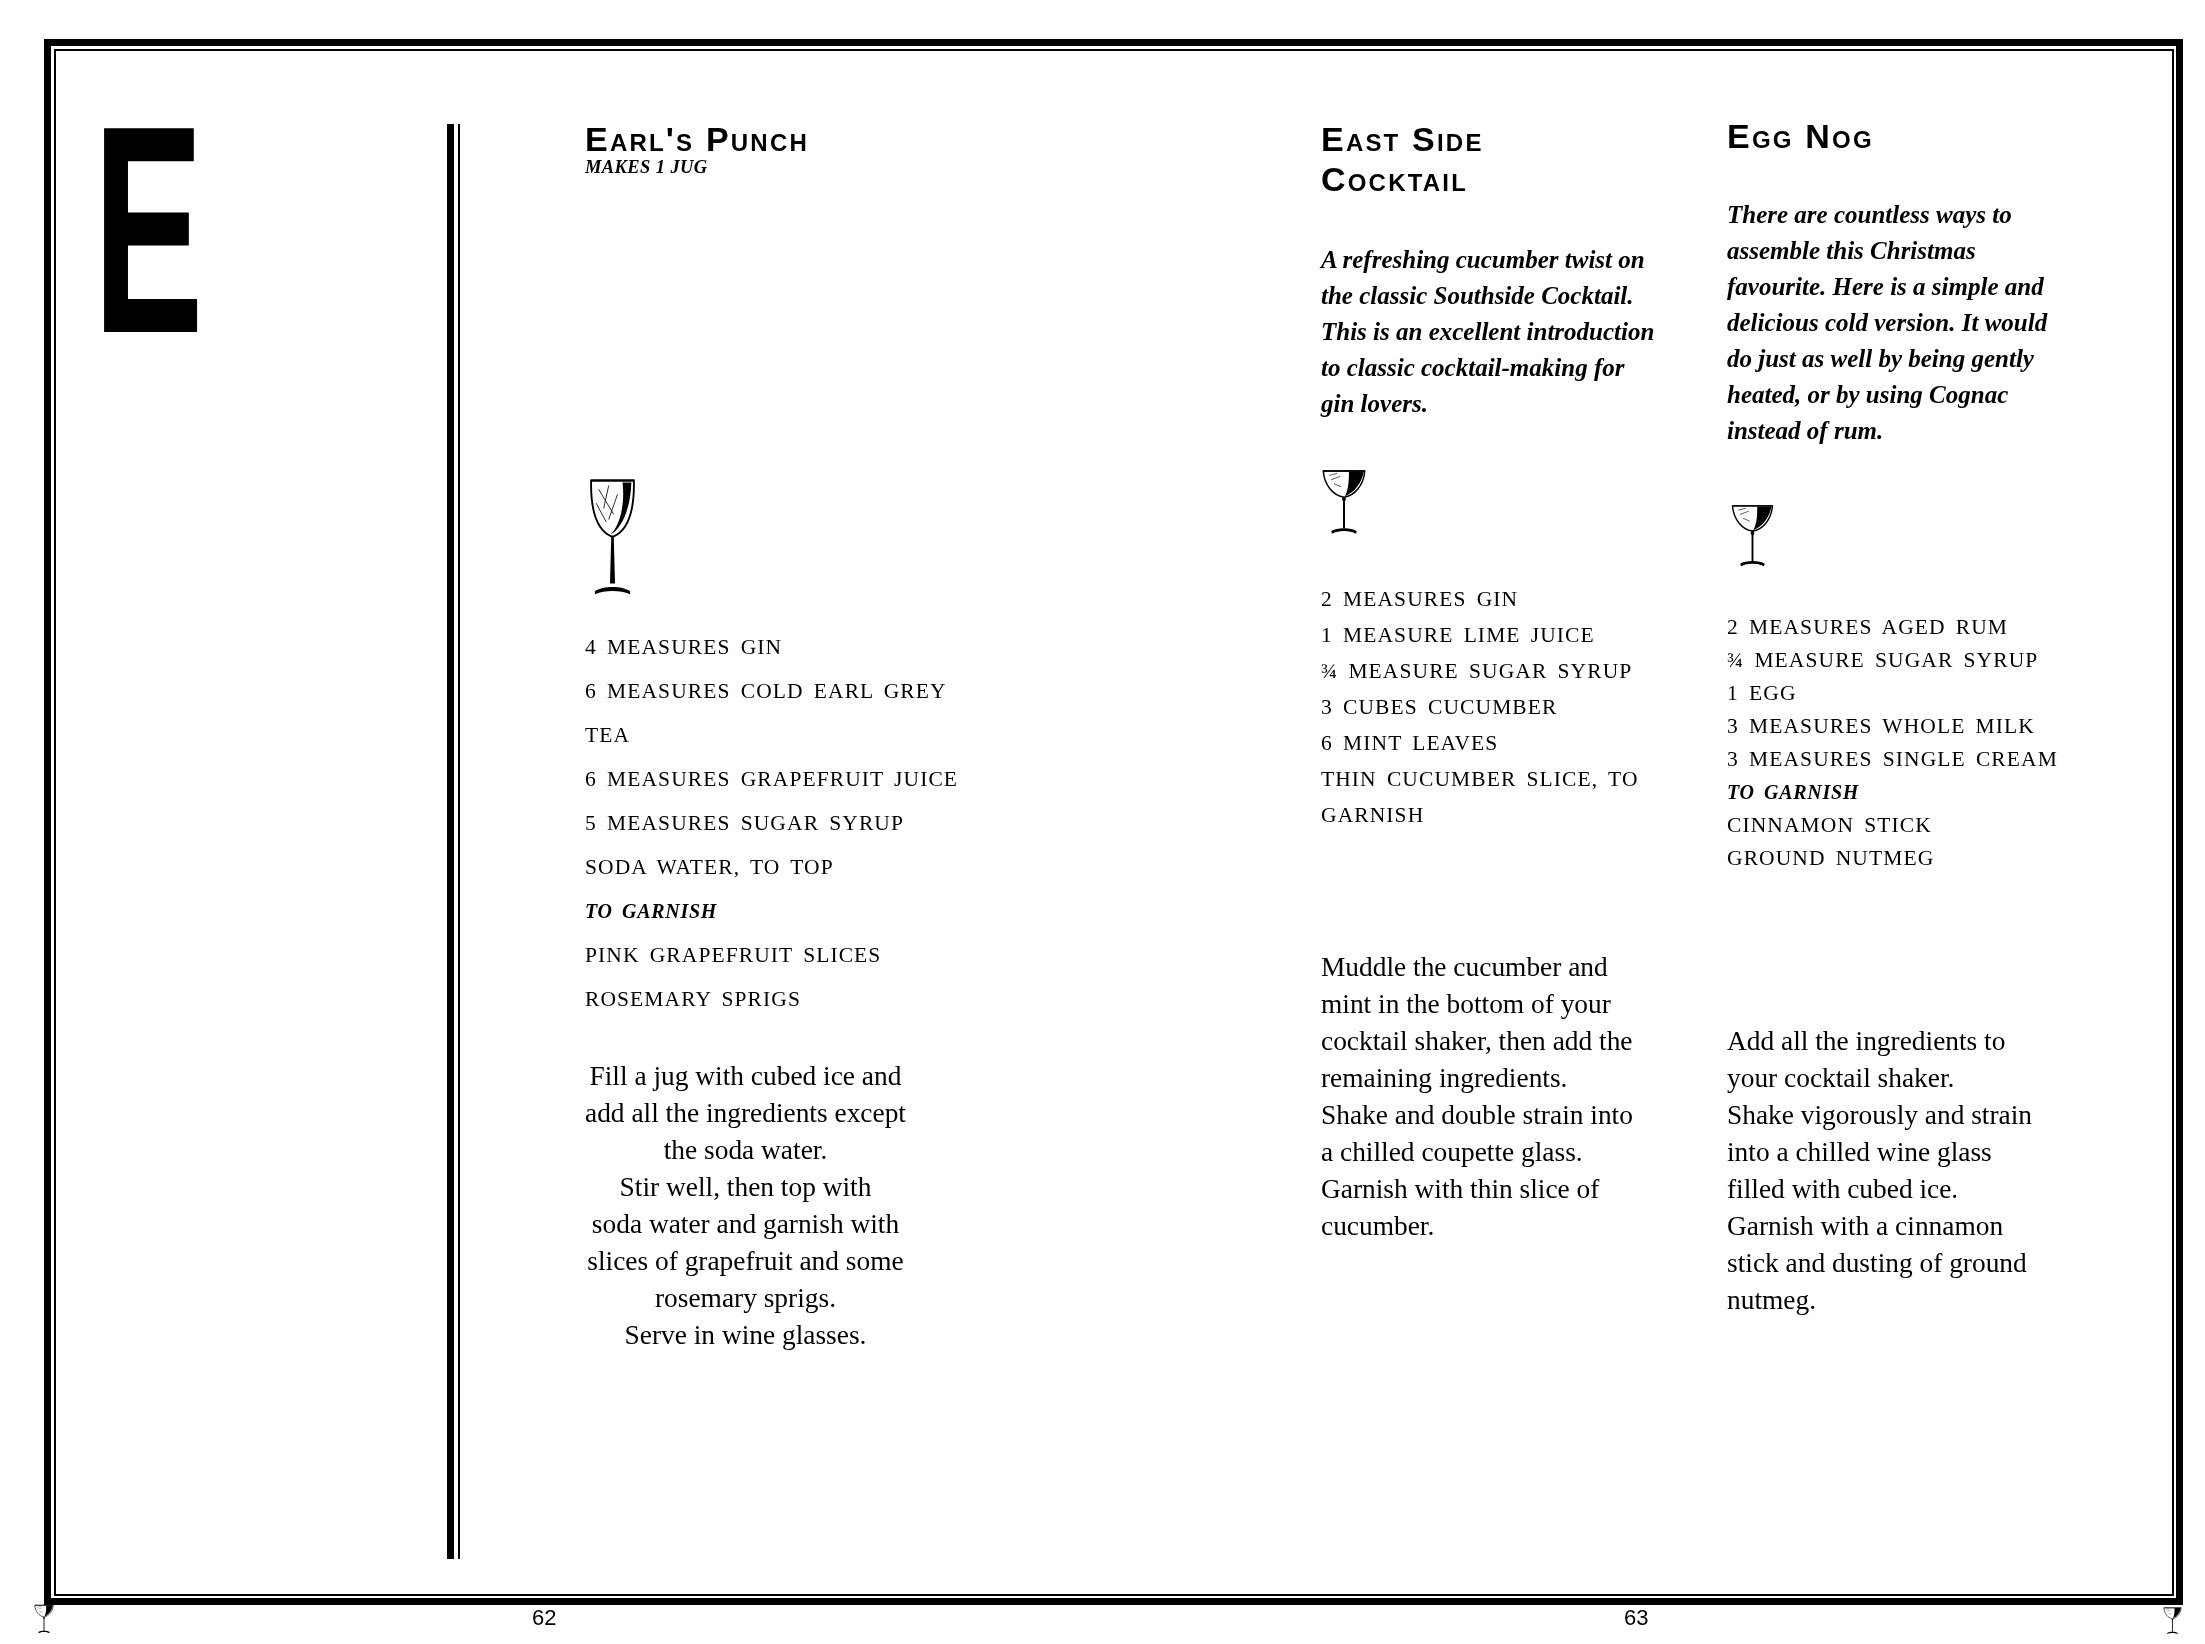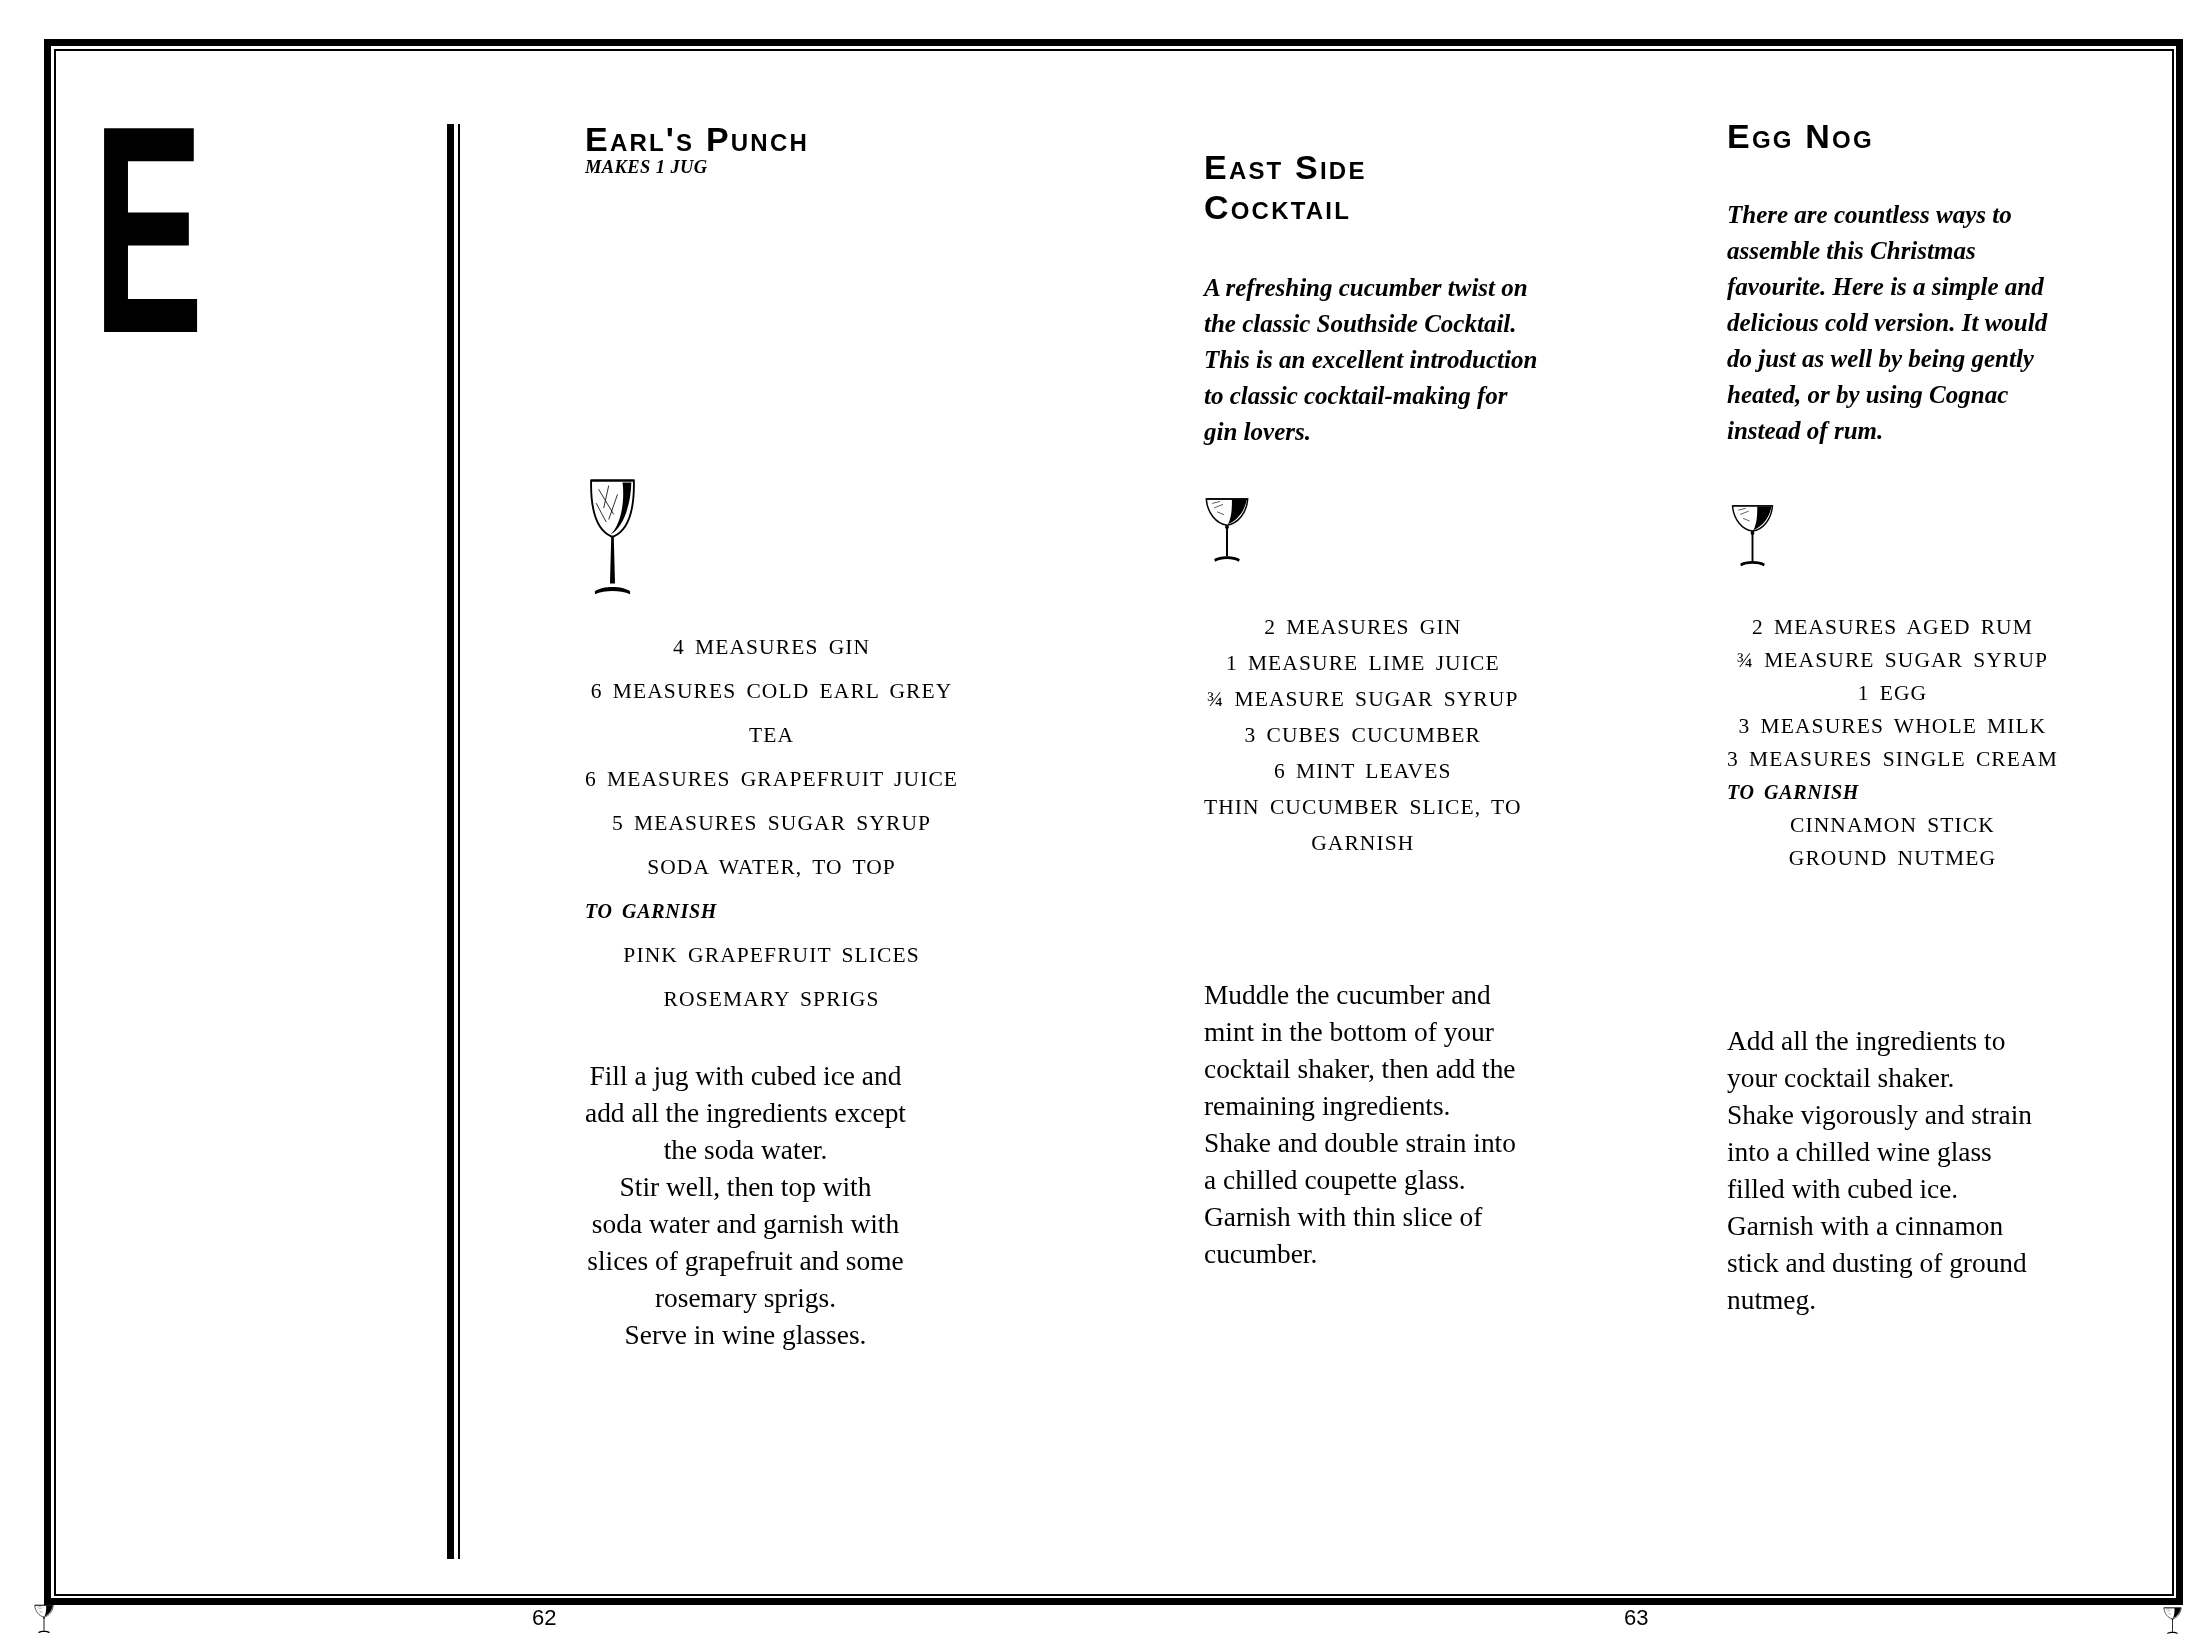--- a/index.html
+++ b/index.html
@@ -33,21 +33,21 @@
   }
   .subtitle {
     font-family:"Liberation Serif", serif; font-weight:700; font-style:italic;
     font-size:18.5px; letter-spacing:0.4px;
   }
   .desc {
     font-family:"Liberation Serif", serif; font-weight:700; font-style:italic;
     font-size:25px; line-height:36px; white-space:pre-line;
   }
   .ing-block { font-size:21.5px; letter-spacing:1.1px; word-spacing:3.7px; }
-  .ing-lines { white-space:pre-line;text-align:center; }
+  .ing-lines { white-space:pre-line; }
   .garnish-label { font-weight:700; font-style:italic; font-size:20px; letter-spacing:0.7px; }
   .instructions { font-size:27.4px; line-height:37px; white-space:pre-line; }
   .lh60 { line-height:44px; }
   .lh48 { line-height:36px; }
   .lh44 { line-height:33px; }
   .glass { position:absolute; }
   .pagenum {
     position:absolute; top:1605px;
     font-family:"Liberation Sans", sans-serif; font-size:22px;
   }
@@ -108,21 +108,21 @@
     <div class="instructions" style="top:1058px;text-align:center;">Fill a jug with cubed ice and
 add all the ingredients except
 the soda water.
 Stir well, then top with
 soda water and garnish with
 slices of grapefruit and some
 rosemary sprigs.
 Serve in wine glasses.</div>
   </section>
 
-  <section class="col" style="left:1204px; width:445px;margin-top:28px;">
+  <section class="col" style="left:1321px; width:445px;">
     <h2 class="title" style="top:119px;">East Side
 Cocktail</h2>
     <div class="desc" style="top:242px;">A refreshing cucumber twist on
 the classic Southside Cocktail.
 This is an excellent introduction
 to classic cocktail-making for
 gin lovers.</div>
     <svg class="glass" style="left:-2.2px; top:469px;" width="50" height="79" viewBox="0 0 100 160">
         <use href="#coupette-glass"></use>
       </svg>

